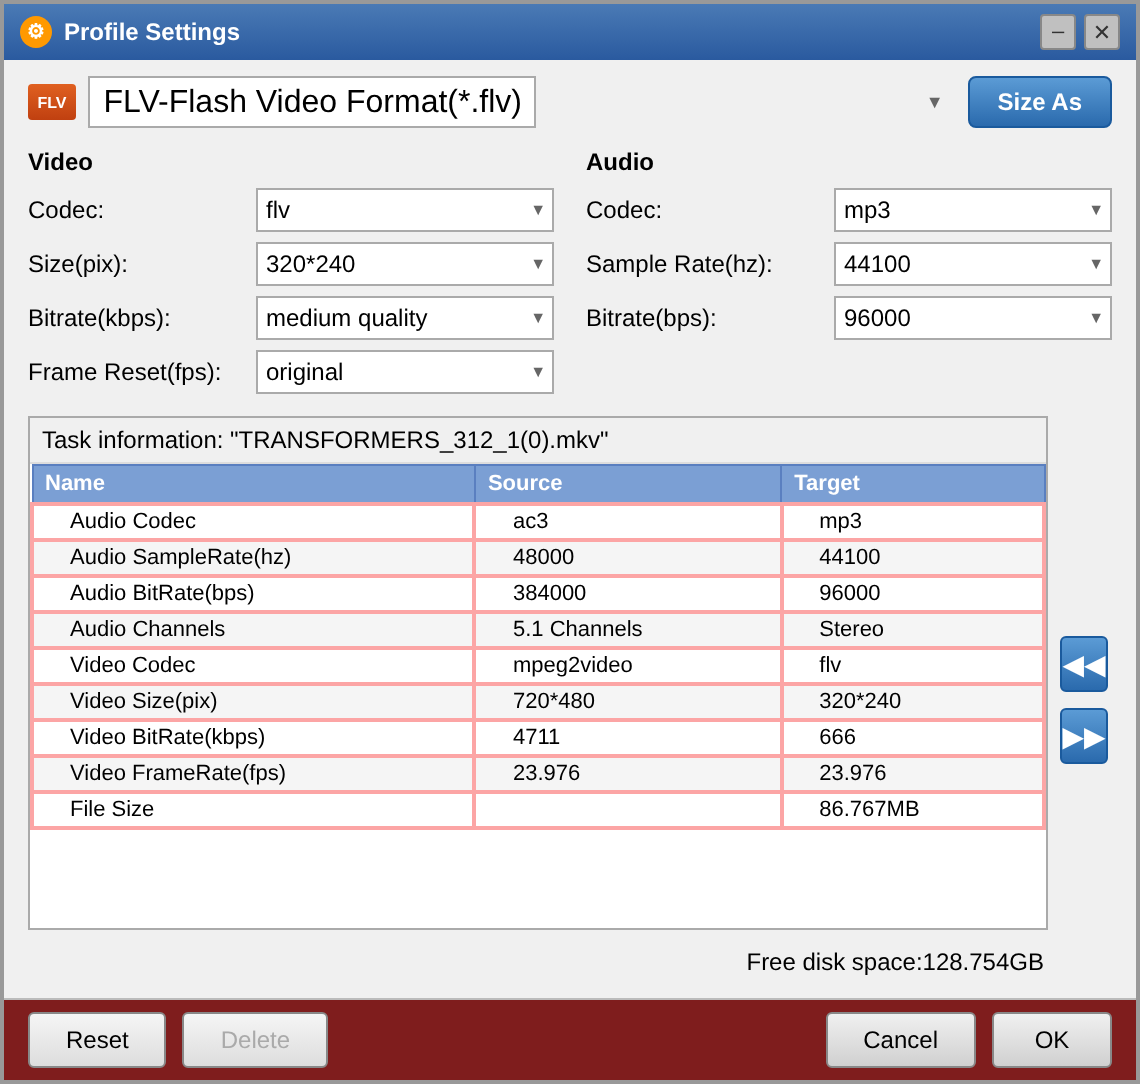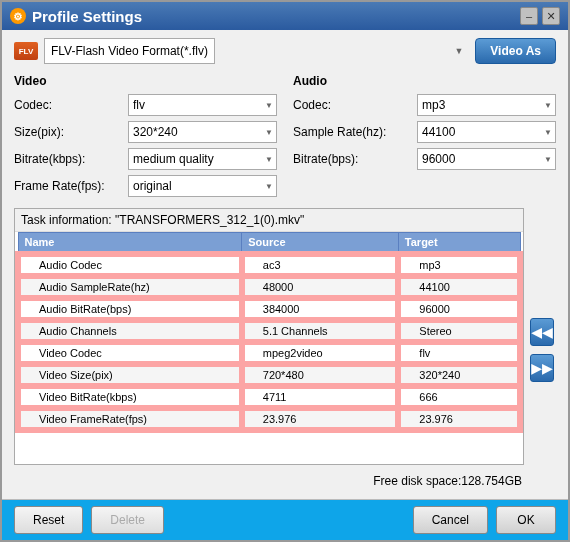--- a/index.html
+++ b/index.html
@@ -36,21 +36,21 @@
     }
     .title-icon {
       width: 16px;
       height: 16px;
       background: #ff9900;
       border-radius: 50%;
       display: flex; align-items: center; justify-content: center;
       font-size: 10px; color: white; font-weight: bold;
     }
     .titlebar-title {
-      font-size: 15px;
+      font-size: 12px;
       font-weight: bold;
     }
     .titlebar-buttons {
       display: flex;
       gap: 4px;
     }
     .title-btn {
       width: 18px;
       height: 18px;
       background: #c0c0c0;
@@ -82,24 +82,25 @@
       border-radius: 2px;
       display: flex; align-items: center; justify-content: center;
       font-size: 8px; color: white; font-weight: bold;
     }
     .format-select {
       flex: 1;
       height: 26px;
       border: 1px solid #aaa;
       background: white;
       padding: 2px 6px;
-      font-size: 12px;
+      font-size: 16px;
       appearance: none;
       -webkit-appearance: none;
       cursor: pointer;
+      text-align: right;
     }
     .format-select-wrapper {
       flex: 1;
       position: relative;
     }
     .format-select-wrapper::after {
       content: '▼';
       position: absolute;
       right: 6px;
       top: 50%;
@@ -204,29 +205,29 @@
       font-weight: bold;
     }
     .task-table tbody tr {
       background: white;
     }
     .task-table tbody tr:nth-child(even) {
       background: #f5f5f5;
     }
     .task-table tbody td {
       padding: 2px 18px;
-      border: 6px solid #fca5a5;
+      border: 2px solid #fca5a5;
     }
     .disk-space {
       font-size: 12px;
       padding: 3px 2px;
       text-align: right;
     }
     .bottom-bar {
-      background: #0ea5e9;
+      background: #7f1d1d;
       border-top: 1px solid #bbb;
       padding: 6px 12px;
       display: flex;
       justify-content: space-between;
       align-items: center;
       flex-shrink: 0;
     }
     .bottom-left {
       display: flex;
       gap: 8px;
@@ -315,21 +316,21 @@
 
     <div class="format-row">
       <div class="format-icon">
         <span>FLV</span>
       </div>
       <div class="format-select-wrapper">
         <select class="format-select">
           <option>FLV-Flash Video Format(*.flv)</option>
         </select>
       </div>
-      <button class="save-as-btn">Video As</button>
+      <button class="save-as-btn">Size As</button>
     </div>
 
     <div class="panels-row">
 
       <div class="panel">
         <div class="panel-title">Video</div>
         <div class="field-row">
           <span class="field-label">Codec:</span>
           <div class="field-select-wrapper">
             <select class="field-select">
@@ -347,21 +348,21 @@
         </div>
         <div class="field-row">
           <span class="field-label">Bitrate(kbps):</span>
           <div class="field-select-wrapper">
             <select class="field-select">
               <option>medium quality</option>
             </select>
           </div>
         </div>
         <div class="field-row">
-          <span class="field-label">Frame Rate(fps):</span>
+          <span class="field-label">Frame Reset(fps):</span>
           <div class="field-select-wrapper">
             <select class="field-select">
               <option>original</option>
             </select>
           </div>
         </div>
       </div>
 
       <div class="panel">
         <div class="panel-title">Audio</div>
@@ -441,20 +442,25 @@
                   <tr>
                     <td>Video BitRate(kbps)</td>
                     <td>4711</td>
                     <td>666</td>
                   </tr>
                   <tr>
                     <td>Video FrameRate(fps)</td>
                     <td>23.976</td>
                     <td>23.976</td>
                   </tr>
+                  <tr>
+                    <td>File Size</td>
+                    <td></td>
+                    <td>86.767MB</td>
+                  </tr>
                 </tbody>
             </table>
           </div>
         </div>
         <div class="disk-space">Free disk space:128.754GB</div>
       </div>
       <div class="side-panel">
         <div class="arrow-btn">◀◀</div>
         <div class="arrow-btn">▶▶</div>
       </div>

